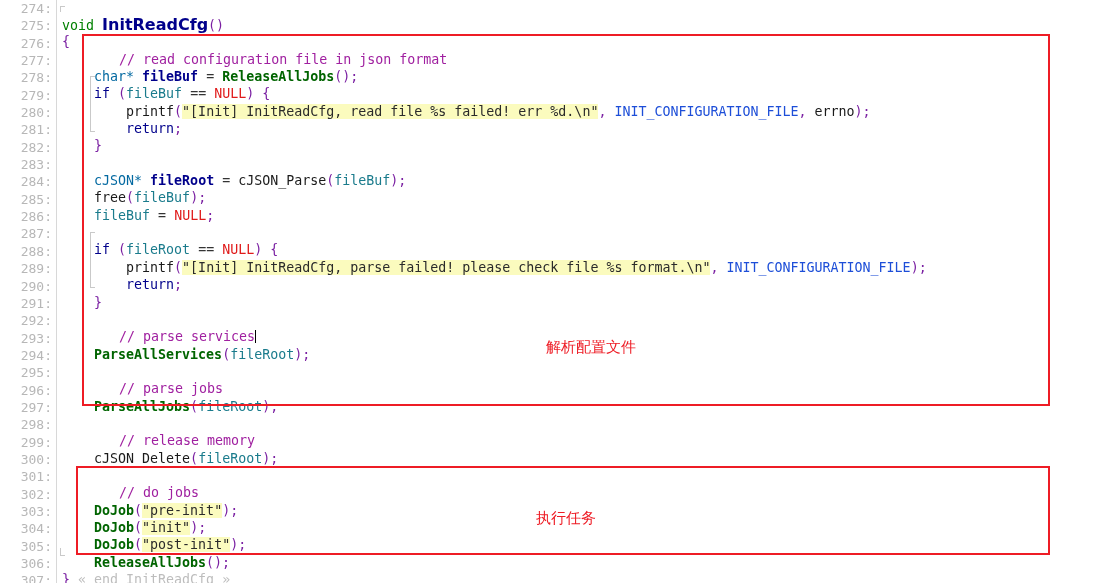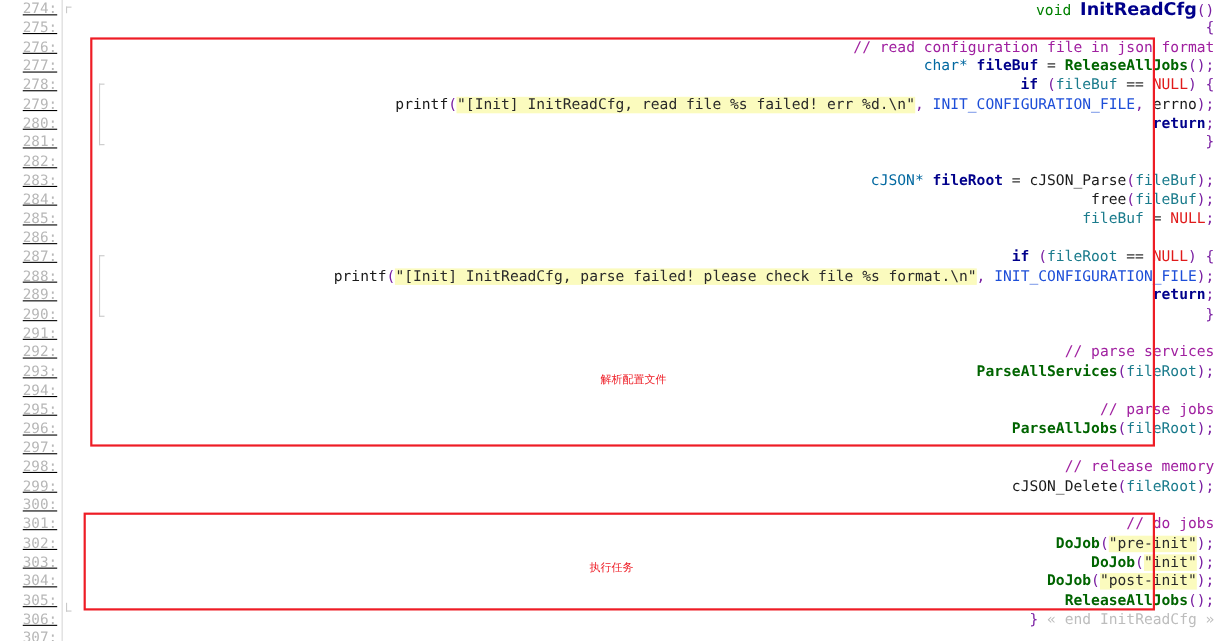--- a/index.html
+++ b/index.html
@@ -24,57 +24,55 @@
   
   .gutter {
     position: absolute;
     left: 0;
     top: 0;
     width: 57px;
     height: 583px;
     background: #ffffff;
     border-right: 1px solid #d8d8d8;
     box-sizing: border-box;
-    text-decoration: underline;
   }
   .gutter-line {
     height: 17.35px;
     line-height: 17.35px;
     text-align: right;
     padding-right: 4px;
     font-size: 13px;
     color: #b7b7b7;
     font-family: "DejaVu Sans Mono", "Liberation Mono", monospace;
     white-space: pre;
   }
 
   
   .code-area {
     position: absolute;
     left: 58px;
-    top: 0;
+    top: 16px;
     right: 0;
     height: 427px;
-    text-align: right;
   }
   .code-line {
     height: 17.35px;
     line-height: 17.35px;
     font-size: 13.3px;
     white-space: pre;
     font-family: "DejaVu Sans Mono", "Liberation Mono", monospace;
     color: #202020;
     padding-left: 4px;
   }
   .code-line.header-line {
     font-size: 13.3px;
   }
 
   
-  .t-kw      { color: #00008b; font-weight: bold; }           
+  .t-kw      { color: #00008b; font-weight: normal; }           
   .t-type    { color: #008000; }                               
   .t-fname   { color: #00008b; font-weight: bold; font-size: 16px; font-family: "DejaVu Sans", "Liberation Sans", sans-serif;}
   .t-func    { color: #006400; font-weight: bold; }            
   .t-plain   { color: #1a1a1a; }
   .t-var     { color: #00008b; font-weight: bold; }            
   .t-ident   { color: #1a7b8c; }                               
   .t-cyan    { color: #0369a1; }
   .t-punc    { color: #7a1fa2; }                               
   .t-op      { color: #333333; }
   .t-comment { color: #a020a0; margin-left: 25px; }
@@ -116,21 +114,21 @@
   
   .anno-box {
     position: absolute;
     border: 2px solid #ee1c25;
     box-sizing: border-box;
     pointer-events: none;
   }
   .anno-text {
     position: absolute;
     color: #ee1c25;
-    font-size: 10px;
+    font-size: 15px;
     font-family: "DejaVu Sans", "Liberation Sans", sans-serif;
     white-space: pre;
   }
 </style>
 </head>
 <body>
 
 <div id="editor">
 
   <div class="gutter">

